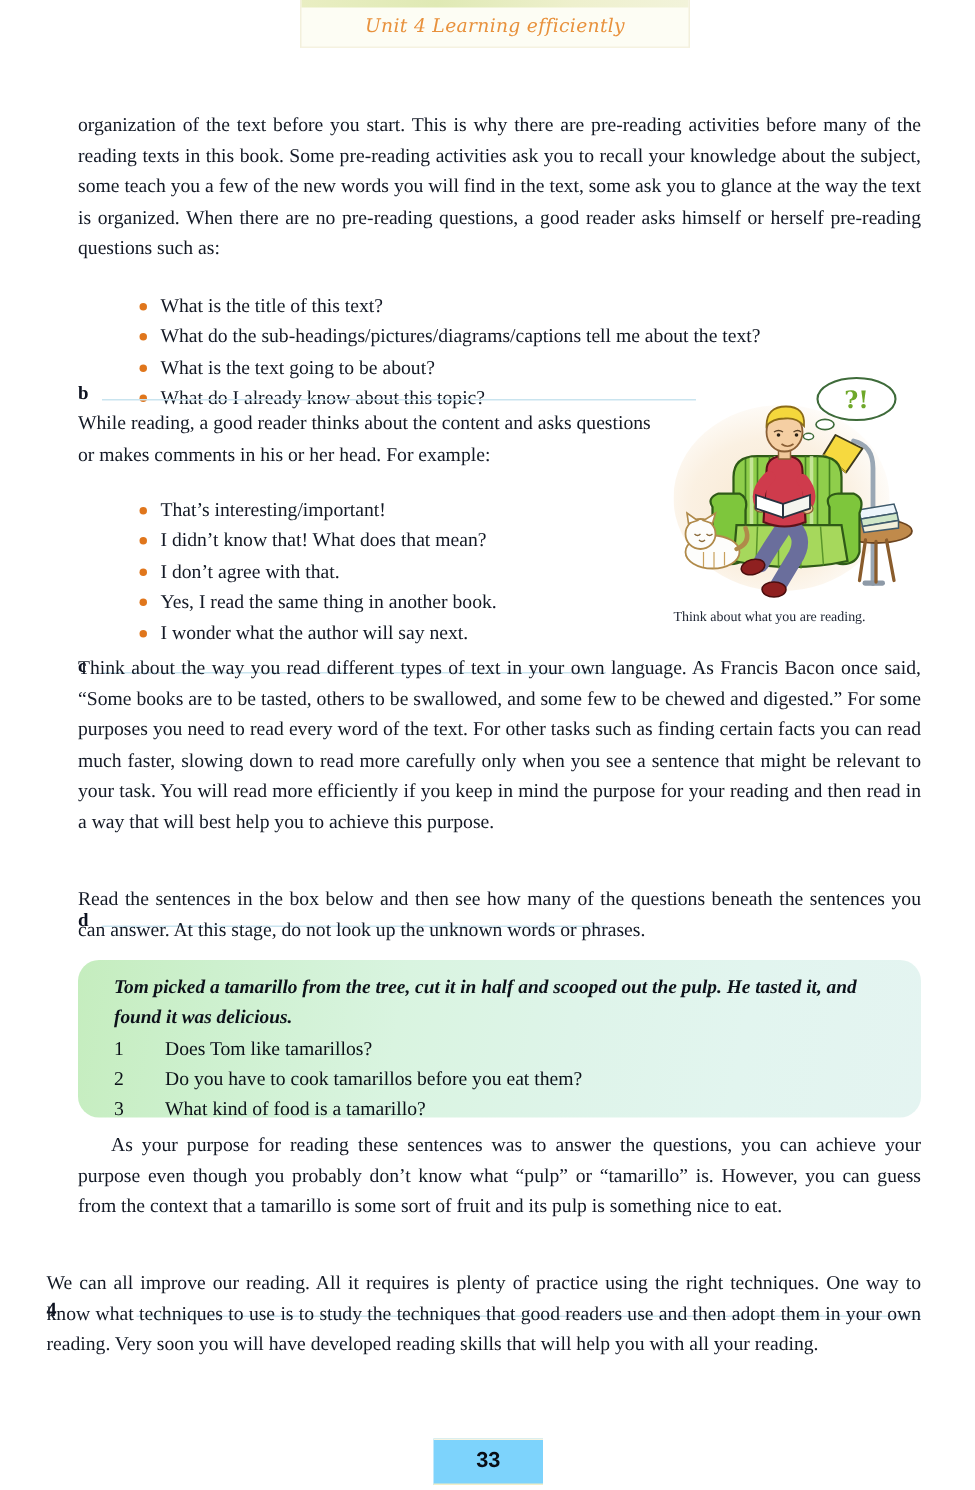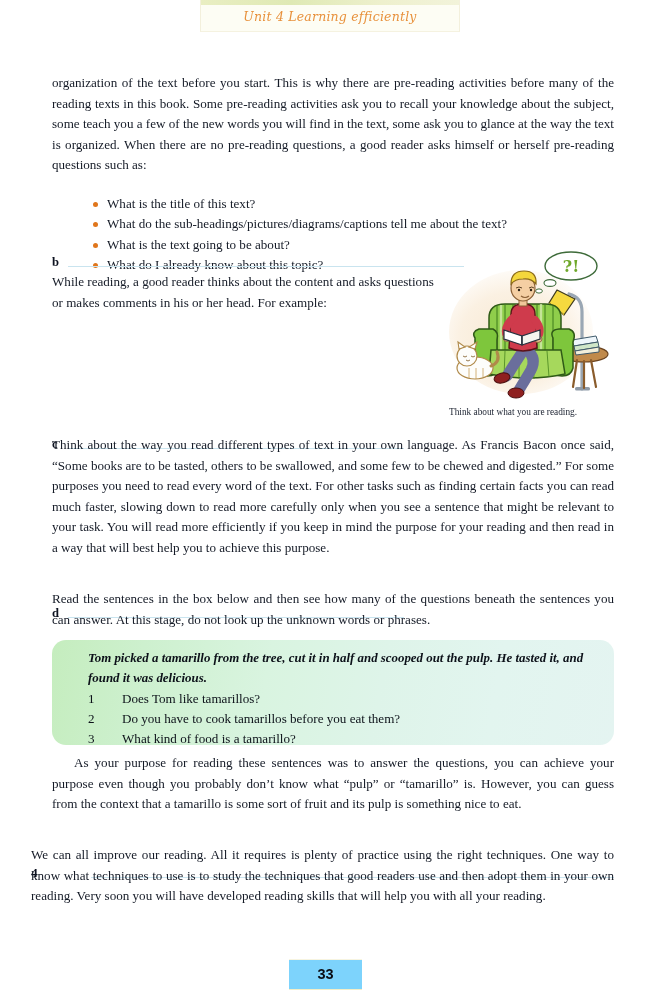--- a/index.html
+++ b/index.html
@@ -147,21 +147,21 @@
     height: 105px;
     border-radius: 14px;
     background: linear-gradient(100deg,
         #c5edbe 0%,
         #cdf0ce 16%,
         #d9f4e0 38%,
         #def4e9 58%,
         #e2f5ef 78%,
         #e4f4f1 100%);
     box-sizing: border-box;
-    padding: 9px 20px 8px 36px;
+    padding: 9px 20px 8px 24px;
   }
   .greenbox .lead {
     margin: 0;
     font-style: italic;
     font-weight: bold;
     font-size: 12.9px;
     line-height: 19.5px;
     color: #0c1119;
   }
   .greenbox ol {
@@ -231,20 +231,29 @@
   </div>
 
   <div class="col marker" style="top:255px;">
     <span class="lbl">b</span>
     <span class="rule" style="width:396px;"></span>
   </div>
   <div class="col" style="top:272px; width:390px;">
     <p class="body noj">While reading, a good reader thinks about the content and asks questions or makes comments in his or her head. For example:</p>
   </div>
 
+  <div class="col" style="top:314px; left:74px; width:370px;">
+    <ul class="bullets">
+      <li>That’s interesting/important!</li>
+      <li>I didn’t know that! What does that mean?</li>
+      <li>I don’t agree with that.</li>
+      <li>Yes, I read the same thing in another book.</li>
+      <li>I wonder what the author will say next.</li>
+    </ul>
+  </div>
 
   <div class="figure">
     <svg width="168" height="155" viewBox="0 0 168 155">
       <defs>
         <radialGradient id="glow" cx="45%" cy="55%" r="62%">
           <stop offset="0%" stop-color="#f6e3c8"></stop>
           <stop offset="60%" stop-color="#faeedd"></stop>
           <stop offset="100%" stop-color="#ffffff"></stop>
         </radialGradient>
       </defs>

